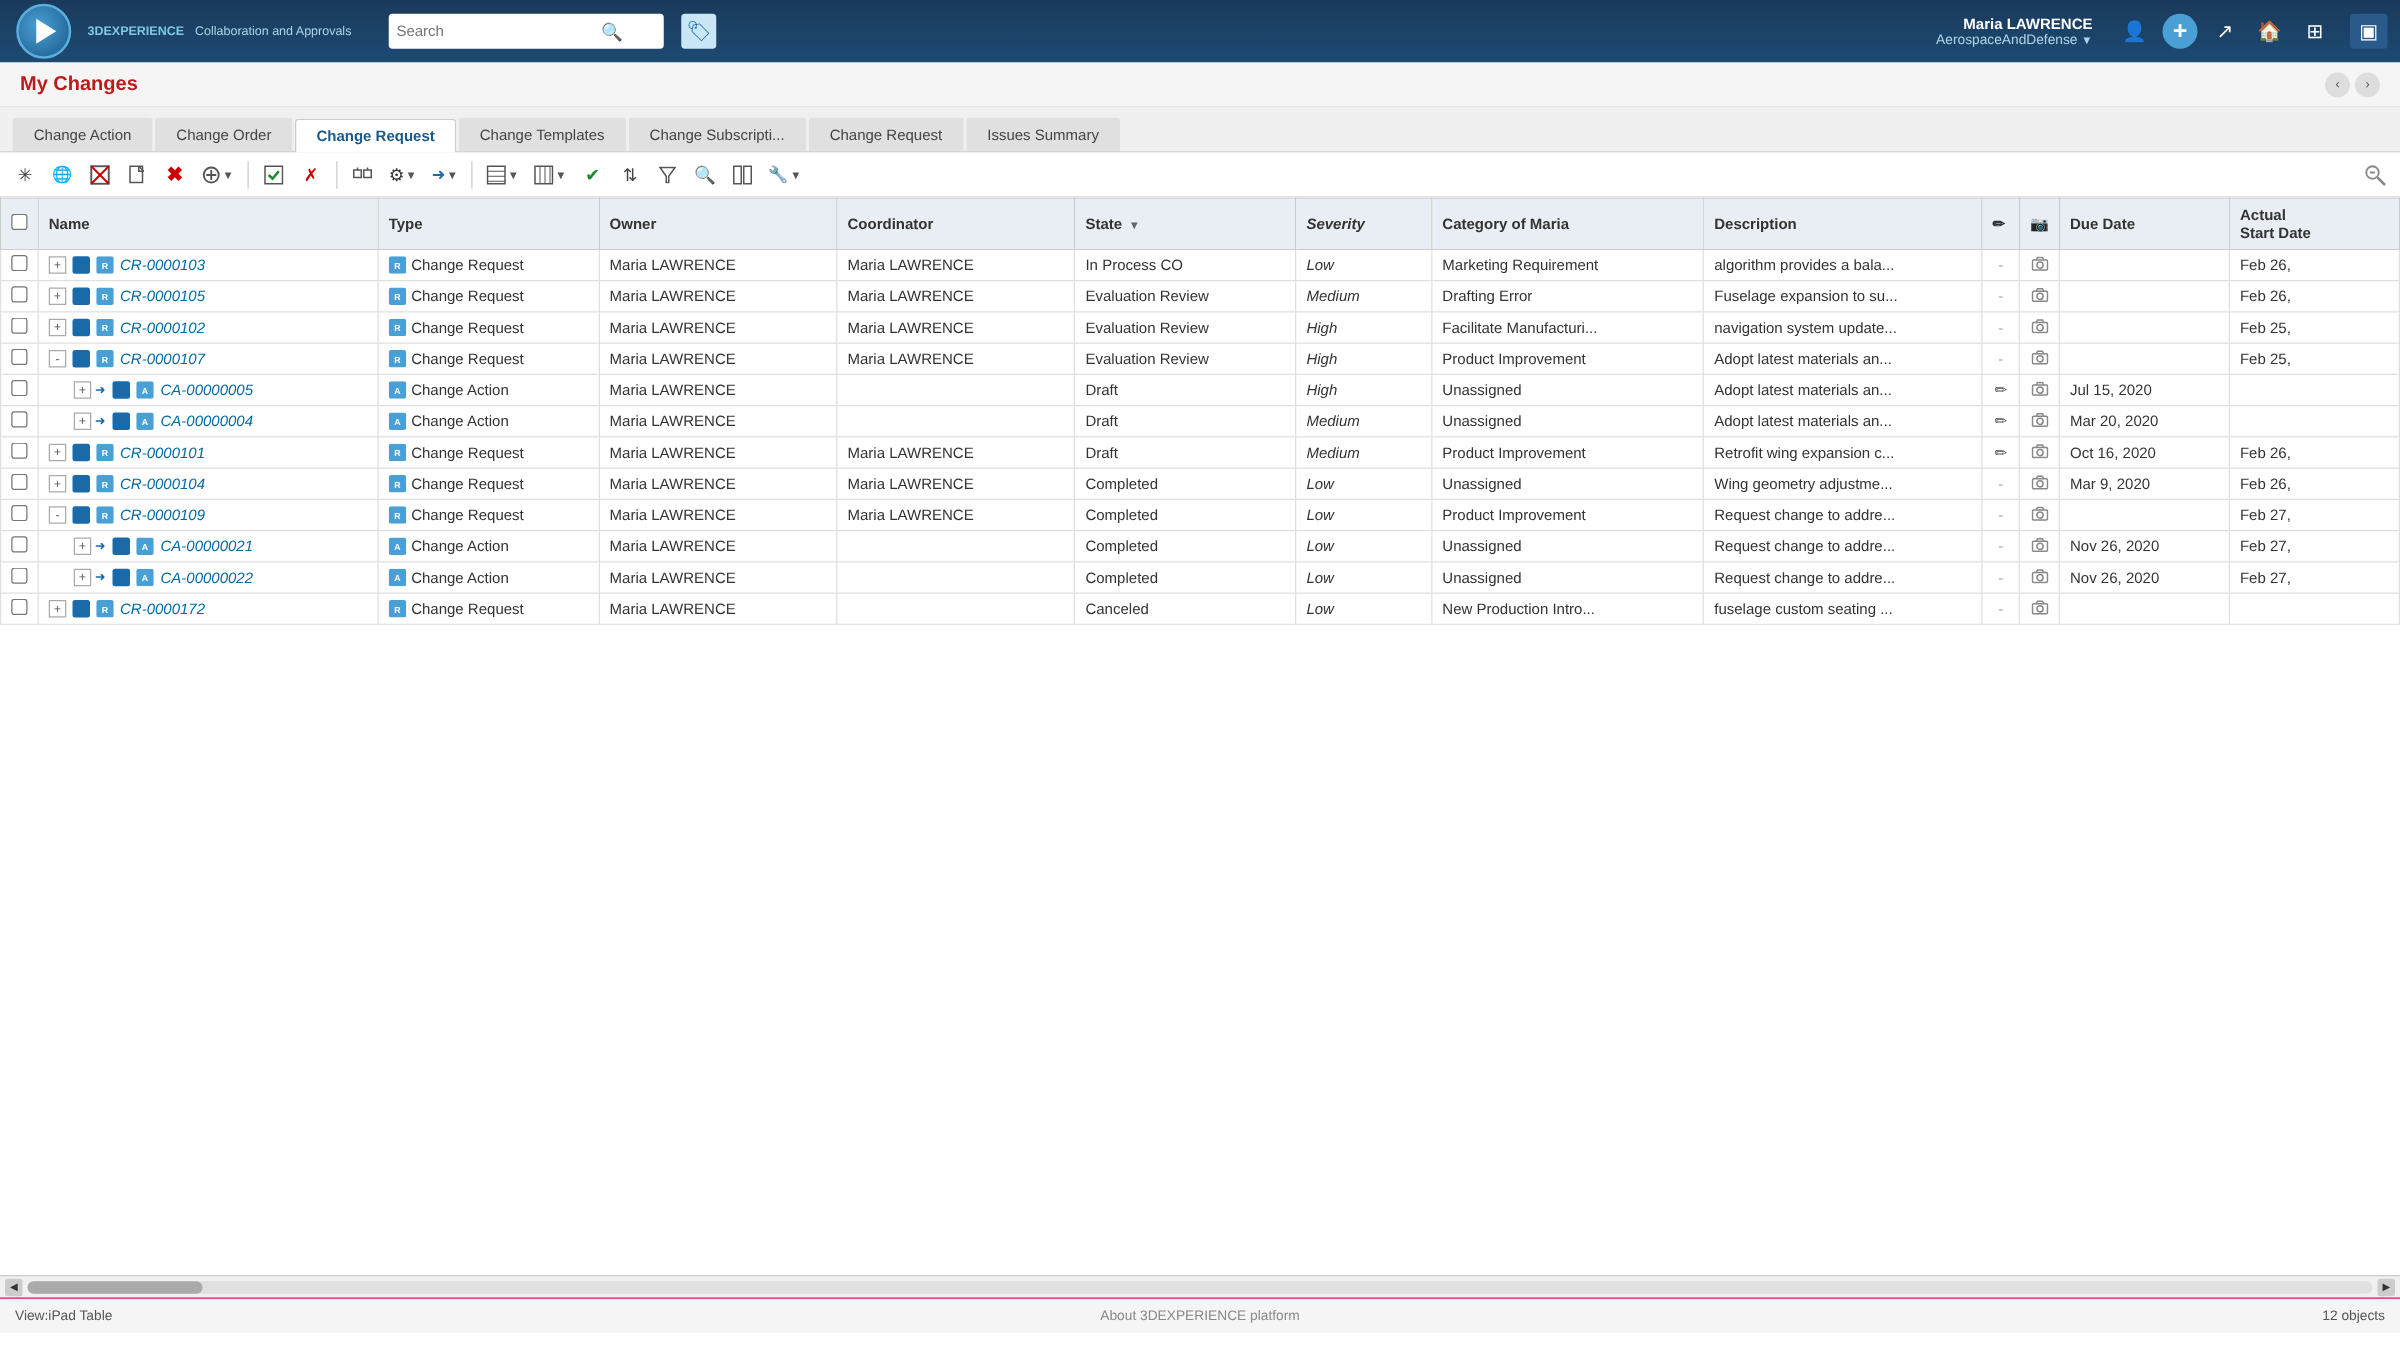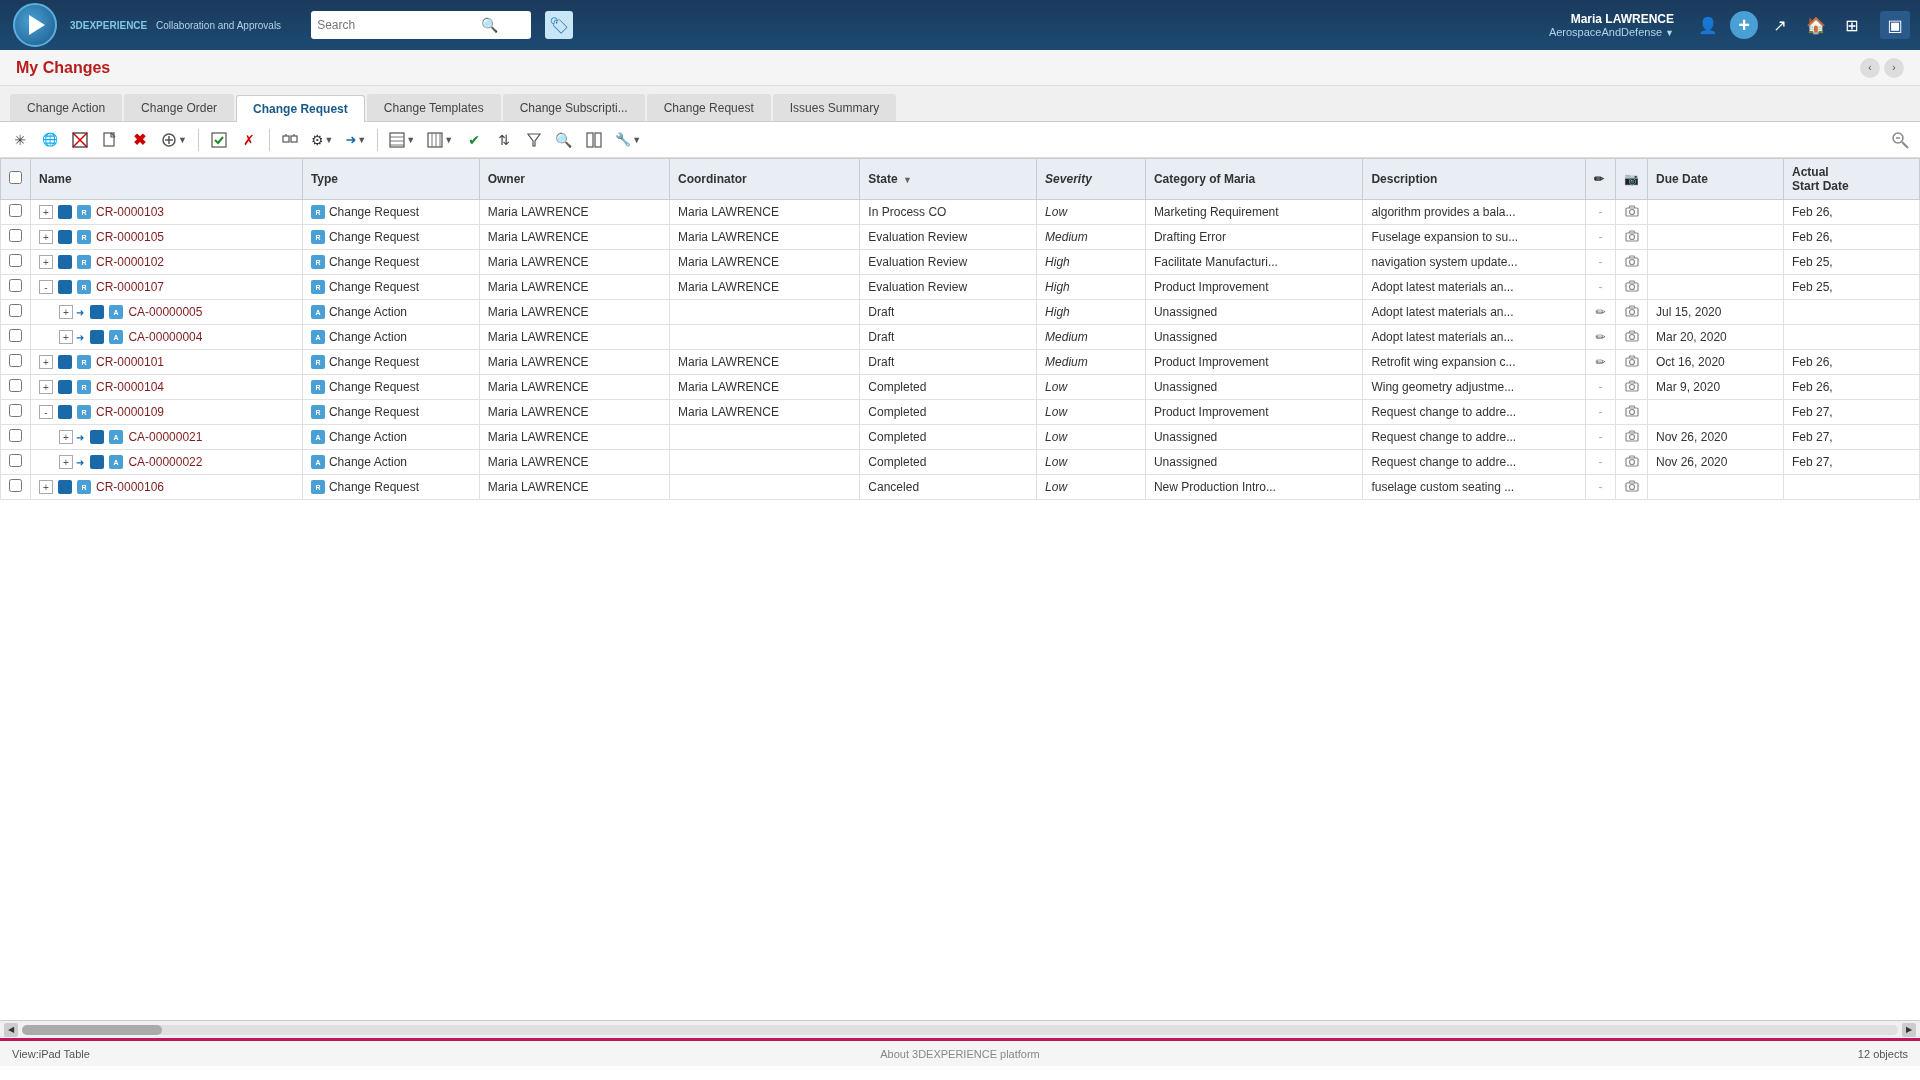--- a/index.html
+++ b/index.html
@@ -270,23 +270,24 @@
       background: #fff;
       display: flex;
       align-items: center;
       justify-content: center;
       cursor: pointer;
       font-size: 10px;
       color: #555;
       flex-shrink: 0;
     }
     .link-blue {
-      color: #7f1d1d;
+      color: #0369a1;
       text-decoration: none;
       cursor: pointer;
+      font-style: italic;
     }
     .col-checkbox {
       width: 24px;
       text-align: center;
     }
     .col-name { min-width: 200px; }
     .col-type { min-width: 130px; }
     .col-owner { min-width: 140px; }
     .col-coordinator { min-width: 140px; }
     .col-state { min-width: 130px; }
@@ -328,21 +329,21 @@
       border-radius: 2px;
       display: flex;
       align-items: center;
       justify-content: center;
       font-size: 8px;
       cursor: pointer;
     }
     .footer-bar {
       height: 28px;
       background: #f5f5f5;
-      border-top: 3px solid #be185d;
+      border-top: 1px solid #be185d;
       display: flex;
       align-items: center;
       justify-content: space-between;
       padding: 0 12px;
       font-size: 11px;
       color: #555;
     }
     .footer-center {
       position: absolute;
       left: 50%;
@@ -942,21 +943,21 @@
         <tr>
           <td class="col-checkbox"><input type="checkbox" style=""></td>
           <td class="col-name">
             <div class="row-expand" style="padding-left: 0px;">
               <div class="expand-btn">+</div>
               <span style="display: inline-block; width: 14px; height: 14px; background: rgb(26, 106, 170); border-radius: 2px; margin: 0px 3px; vertical-align: middle;"></span>
               <svg width="14" height="14" viewBox="0 0 14 14" style="margin-right: 3px; vertical-align: middle;">
                 <rect width="14" height="14" rx="2" fill="#4a9fd4"></rect>
                 <text x="7" y="10" text-anchor="middle" fill="white" font-size="7" font-weight="bold">R</text>
               </svg>
-              <a class="link-blue">CR-0000106</a>
+              <a class="link-blue">CR-0000172</a>
             </div>
           </td>
           <td class="col-type">
             <div style="display: flex; align-items: center; gap: 4px;">
               <svg width="14" height="14" viewBox="0 0 14 14">
                 <rect width="14" height="14" rx="2" fill="#4a9fd4"></rect>
                 <text x="7" y="10" text-anchor="middle" fill="white" font-size="7" font-weight="bold">R</text>
               </svg>
               <span>Change Request</span>
             </div>

